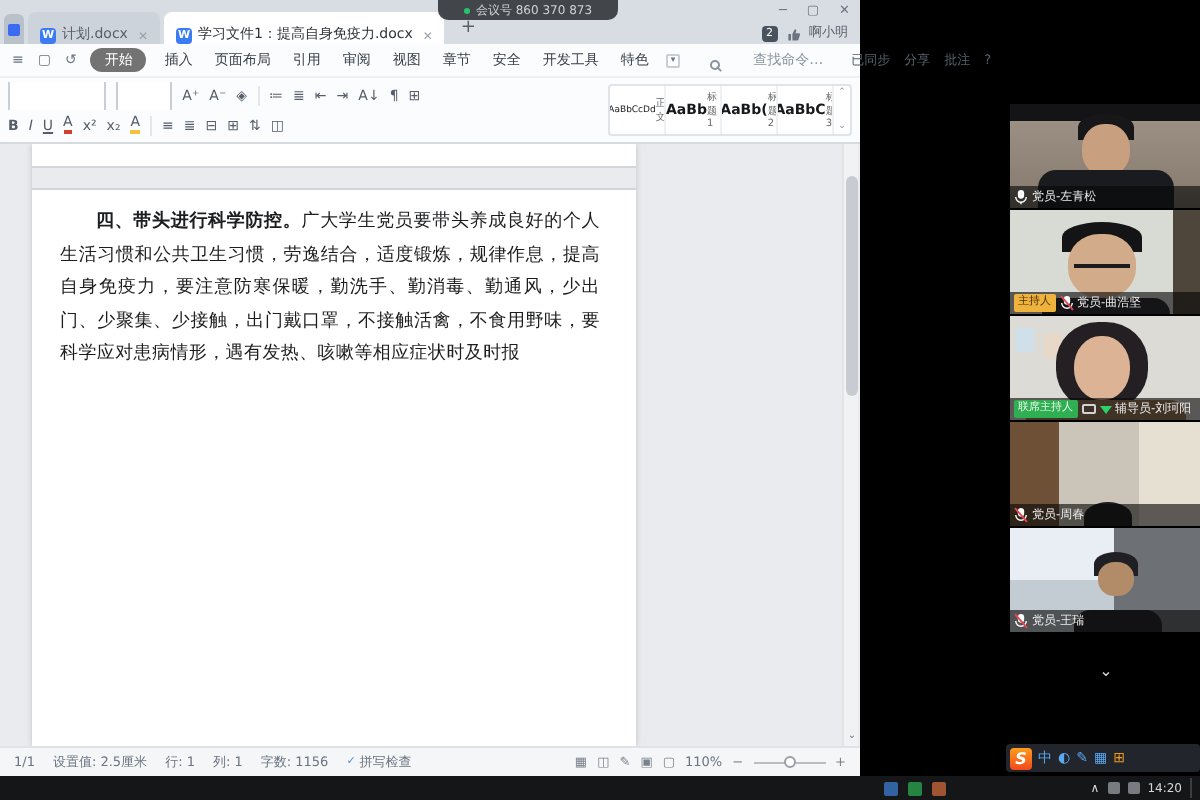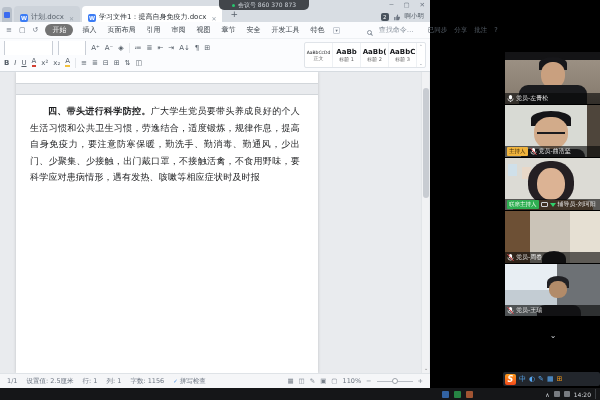--- a/index.html
+++ b/index.html
@@ -18,41 +18,41 @@
   .newtab {font-size:9px;color:#57606a;padding:0 6px;height:16px;display:flex;align-items:center}
   .winctl {position:absolute;top:2px;right:5px;display:flex;gap:10px;font-size:6.5px;color:#6b7480;line-height:1}
   .userrow {position:absolute;top:12px;right:6px;display:flex;align-items:center;gap:4px;font-size:6.5px;color:#57606a}
   .badge2 {background:#49535e;color:#fff;font-size:5.5px;padding:0 2px;border-radius:2px;height:8px;line-height:8px}
 
   .menurow {height:16px;background:#fbfcfe;display:flex;align-items:center;padding:0 6px;gap:7px;font-size:7px;color:#3a4148;white-space:nowrap}
   .mico {color:#6b7480;font-size:7px}
   .rtab {padding:1px 2px}
   .rtab.active {background:#737373;color:#fff;border-radius:7px;padding:1px 7px}
   .dd-mini {font-size:4.5px;border:1px solid #c9ced6;padding:0 1px;color:#6b7480;border-radius:1px}
-  .search {display:flex;align-items:flex-end;gap:7px;color:#8a939e;margin-left:20px}
+  .search {display:flex;align-items:flex-end;gap:17px;color:#8a939e;margin-left:8px}
   .mag {width:5px;height:5px;border:1px solid #8a939e;border-radius:50%;position:relative;flex:0 0 auto}
   .mag::after {content:"";position:absolute;width:3px;height:1px;background:#8a939e;transform:rotate(45deg);right:-2px;bottom:-1px}
   .menu-right {margin-left:auto;display:flex;gap:7px;align-items:center;color:#57606a;font-size:6.5px}
   .gdot2 {width:6px;height:6px;border-radius:50%;background:#34b46a;opacity:.85}
 
   
   .toolbar {height:34px;background:#fbfcfe;border-top:1px solid #eef1f4;border-bottom:1px solid #d6dbe0;display:flex;padding:1px 4px;gap:6px}
   .fmt {display:flex;flex-direction:column;justify-content:space-around;flex:1;min-width:0}
   .fr {display:flex;align-items:center;gap:5px;font-size:7px;color:#454c55;height:14px;white-space:nowrap;overflow:hidden}
   .combo {border:1px solid #c9ced6;border-radius:2px;padding:0 3px;display:flex;align-items:flex-start;gap:5px;height:30px;font-size:6.5px;background:#fff;color:#333}
   .combo .dd {font-size:5px;color:#889}
   .ic {font-size:7px;color:#555e68}
   .ic.b {font-weight:bold}
   .ic.i {font-style:italic}
   .ic.u {text-decoration:underline}
   .ic.red {border-bottom:2px solid #d23f31;line-height:1}
   .ic.yel {border-bottom:2px solid #f4c23d;line-height:1}
   .sep {width:1px;height:10px;background:#e3e6ea}
   .styles {width:122px;display:flex;border:1px solid #e0e4e9;background:#fff;border-radius:2px;margin:2px 0}
-  .stycell {flex:1;display:flex;flex-direction:column;align-items:center;justify-content:center;border-right:1px solid #eef1f4;font-size:5px;color:#666;overflow:hidden}
+  .stycell {flex:1;display:flex;flex-direction:row;align-items:center;justify-content:center;border-right:1px solid #eef1f4;font-size:5px;color:#666;overflow:hidden}
   .stycell .samp {font-size:7px;color:#16181b;font-weight:600;white-space:nowrap}
   .stycell:first-child .samp {font-size:4.5px;font-weight:400}
   .styscroll {width:8px;display:flex;flex-direction:column;align-items:center;justify-content:space-between;font-size:4.5px;color:#8a939e;padding:1px 0}
 
   
   .docarea {flex:1;position:relative;background:#e9ebee;overflow:hidden}
   .page {position:absolute;left:16px;top:0;width:302px;bottom:0;background:#fff;box-shadow:0 0 3px rgba(0,0,0,.18);padding:10px 18px 6px 14px;overflow:hidden}
   .page p {font-size:9px;line-height:16.5px;text-align:justify;text-indent:18px;color:#1c1d1f;margin-bottom:8px;letter-spacing:.2px}
   .page b {font-weight:700}
   .page-gap {height:12px;margin:1px -18px 8px -14px;background:#e9ebee;border-top:1px solid #d2d6da;border-bottom:1px solid #d2d6da}

